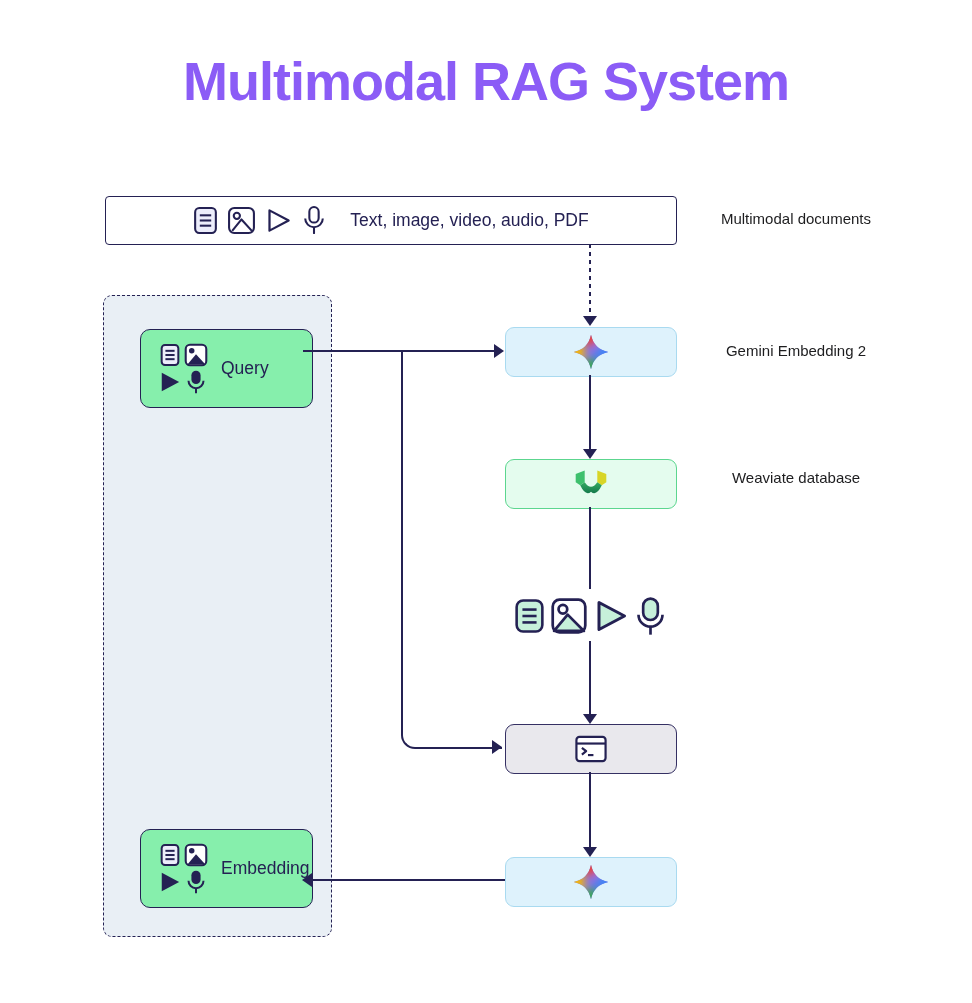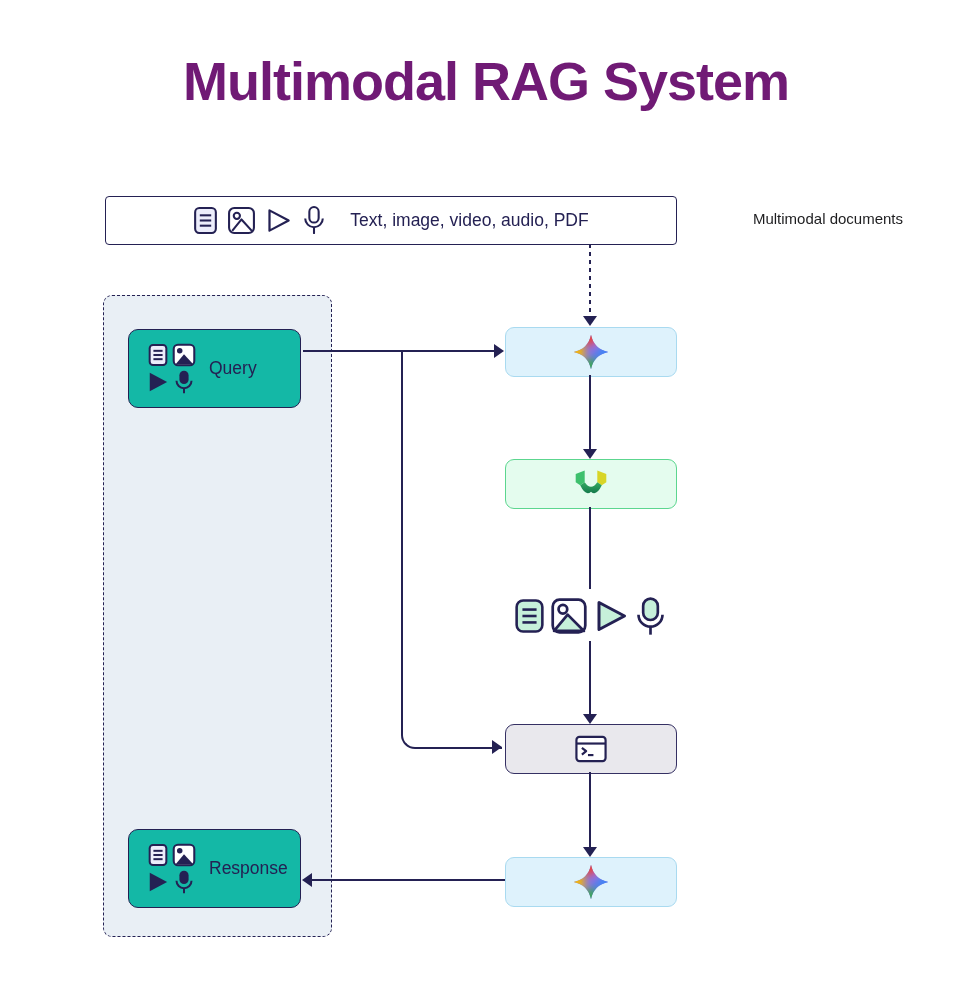--- a/index.html
+++ b/index.html
@@ -1,53 +1,53 @@
 <!DOCTYPE html>
 <html><head>
 <meta charset="utf-8">
 <style>
   html,body{margin:0;padding:0;background:#ffffff;}
   .canvas{position:relative;width:972px;height:1003px;background:#ffffff;
           font-family:"Liberation Sans",sans-serif;overflow:hidden;}
   .abs{position:absolute;}
   .title{left:0;top:50px;width:972px;text-align:center;
-         font-size:54px;font-weight:800;color:#701a75;letter-spacing:-1px;}
+         font-size:54px;font-weight:800;color:#8b5cf6;letter-spacing:-1px;}
   
   .top-box{left:105px;top:196px;width:570px;height:47px;background:#fff;
            border:1.6px solid #242153;border-radius:4px;display:flex;
            align-items:center;justify-content:center;gap:9px;}
   .top-box .txt{font-size:17.5px;color:#242153;margin-left:14px;}
   
   .node{left:505px;width:170px;height:48px;border-radius:9px;display:flex;
         align-items:center;justify-content:center;}
   .node.blue{background:#def2fc;border:1.5px solid #a9daf0;}
   .node.green{background:#e4fcee;border:1.5px solid #5cd68f;}
   .node.gray{background:#e9e8ed;border:1.5px solid #353063;}
   
   .side-label{left:676px;width:240px;text-align:center;font-size:15px;
-              color:#1d1d1f;line-height:20px;padding-left:32px;}
+              color:#1d1d1f;line-height:20px;}
   .side-label.navy{color:#322d63;}
   
   .vline{left:589px;width:2px;background:#242153;}
   .vdotted{left:589px;width:2px;
      background:repeating-linear-gradient(to bottom,#242153 0 4px,transparent 4px 8px);}
   .hline{height:2px;background:#242153;}
   .ah-down{width:0;height:0;left:583px;border-left:7px solid transparent;
            border-right:7px solid transparent;border-top:10px solid #242153;}
   .ah-right{width:0;height:0;border-top:7px solid transparent;
             border-bottom:7px solid transparent;border-left:10px solid #242153;}
   .ah-left{width:0;height:0;border-top:7px solid transparent;
            border-bottom:7px solid transparent;border-right:10px solid #242153;}
   .branch{left:401px;top:351px;width:99px;height:396px;
           border-left:2px solid #242153;border-bottom:2px solid #242153;
           border-bottom-left-radius:14px;}
   
   .panel{left:103px;top:295px;width:227px;height:640px;background:#e9eff5;
          border:1.8px dashed #242153;border-radius:9px;}
-  .io-box{left:128px;width:173px;height:79px;background:#14b8a6;
+  .io-box{left:140px;width:173px;height:79px;background:#86efac;
           border:1.6px solid #242153;border-radius:10px;display:flex;
           align-items:center;padding-left:17px;box-sizing:border-box;gap:13px;}
   .io-box .lbl{font-size:17.5px;color:#242153;}
   .icon-grid{display:grid;grid-template-columns:24px 24px;grid-gap:2px;align-items:center;justify-items:center;}
   .ret-row{left:505px;top:590px;width:170px;height:52px;display:flex;
            align-items:center;justify-content:center;gap:5px;}
   svg{display:block;}
 </style>
 </head>
 <body>
@@ -81,20 +81,22 @@
       <svg width="26" height="31" viewBox="0 0 24 30">
           <rect x="7.5" y="2" width="9" height="15" rx="4.5" fill="#ffffff" stroke="#242153" stroke-width="2"></rect>
           <path d="M3.5 13 a8.5 8.5 0 0 0 17 0" fill="none" stroke="#242153" stroke-width="2"></path>
           <line x1="12" y1="22" x2="12" y2="28" stroke="#242153" stroke-width="2"></line>
         </svg>
     </span>
     <span class="txt">Text, image, video, audio, PDF</span>
   </div>
 
   <div class="abs side-label" style="top:209px">Multimodal documents</div>
+  <div class="abs side-label" style="top:341px">Gemini Embedding 2</div>
+  <div class="abs side-label" style="top:468px">Weaviate database</div>
 
   <div class="abs vdotted" style="top:244px;height:72px"></div>
   <div class="abs ah-down" style="top:316px"></div>
 
   <div class="abs node blue" style="top:327px">
     <span>
       <svg width="36" height="36" viewBox="0 0 48 48">
         <defs>
           <clipPath id="star1">
               <path d="M24 1C26.5 13.5 34.5 21.5 47 24C34.5 26.5 26.5 34.5 24 47C21.5 34.5 13.5 26.5 1 24C13.5 21.5 21.5 13.5 24 1Z"></path>
@@ -266,21 +268,21 @@
           </svg>
       </span>
       <span>
         <svg width="20" height="25" viewBox="0 0 24 30">
             <rect x="6.5" y="2" width="11" height="16" rx="5.5" fill="#242153"></rect>
             <path d="M3 14 a9 9 0 0 0 18 0" fill="none" stroke="#242153" stroke-width="2.4"></path>
             <line x1="12" y1="23" x2="12" y2="29" stroke="#242153" stroke-width="2.4"></line>
           </svg>
       </span>
     </span>
-    <span class="lbl">Response</span>
+    <span class="lbl">Embedding</span>
   </div>
 
   <div class="abs hline" style="left:303px;top:350px;width:192px"></div>
   <div class="abs ah-right" style="left:494px;top:344px"></div>
 
   <div class="abs branch"></div>
   <div class="abs ah-right" style="left:492px;top:740px"></div>
 
   <div class="abs hline" style="left:312px;top:879px;width:193px"></div>
   <div class="abs ah-left" style="left:302px;top:873px"></div>

